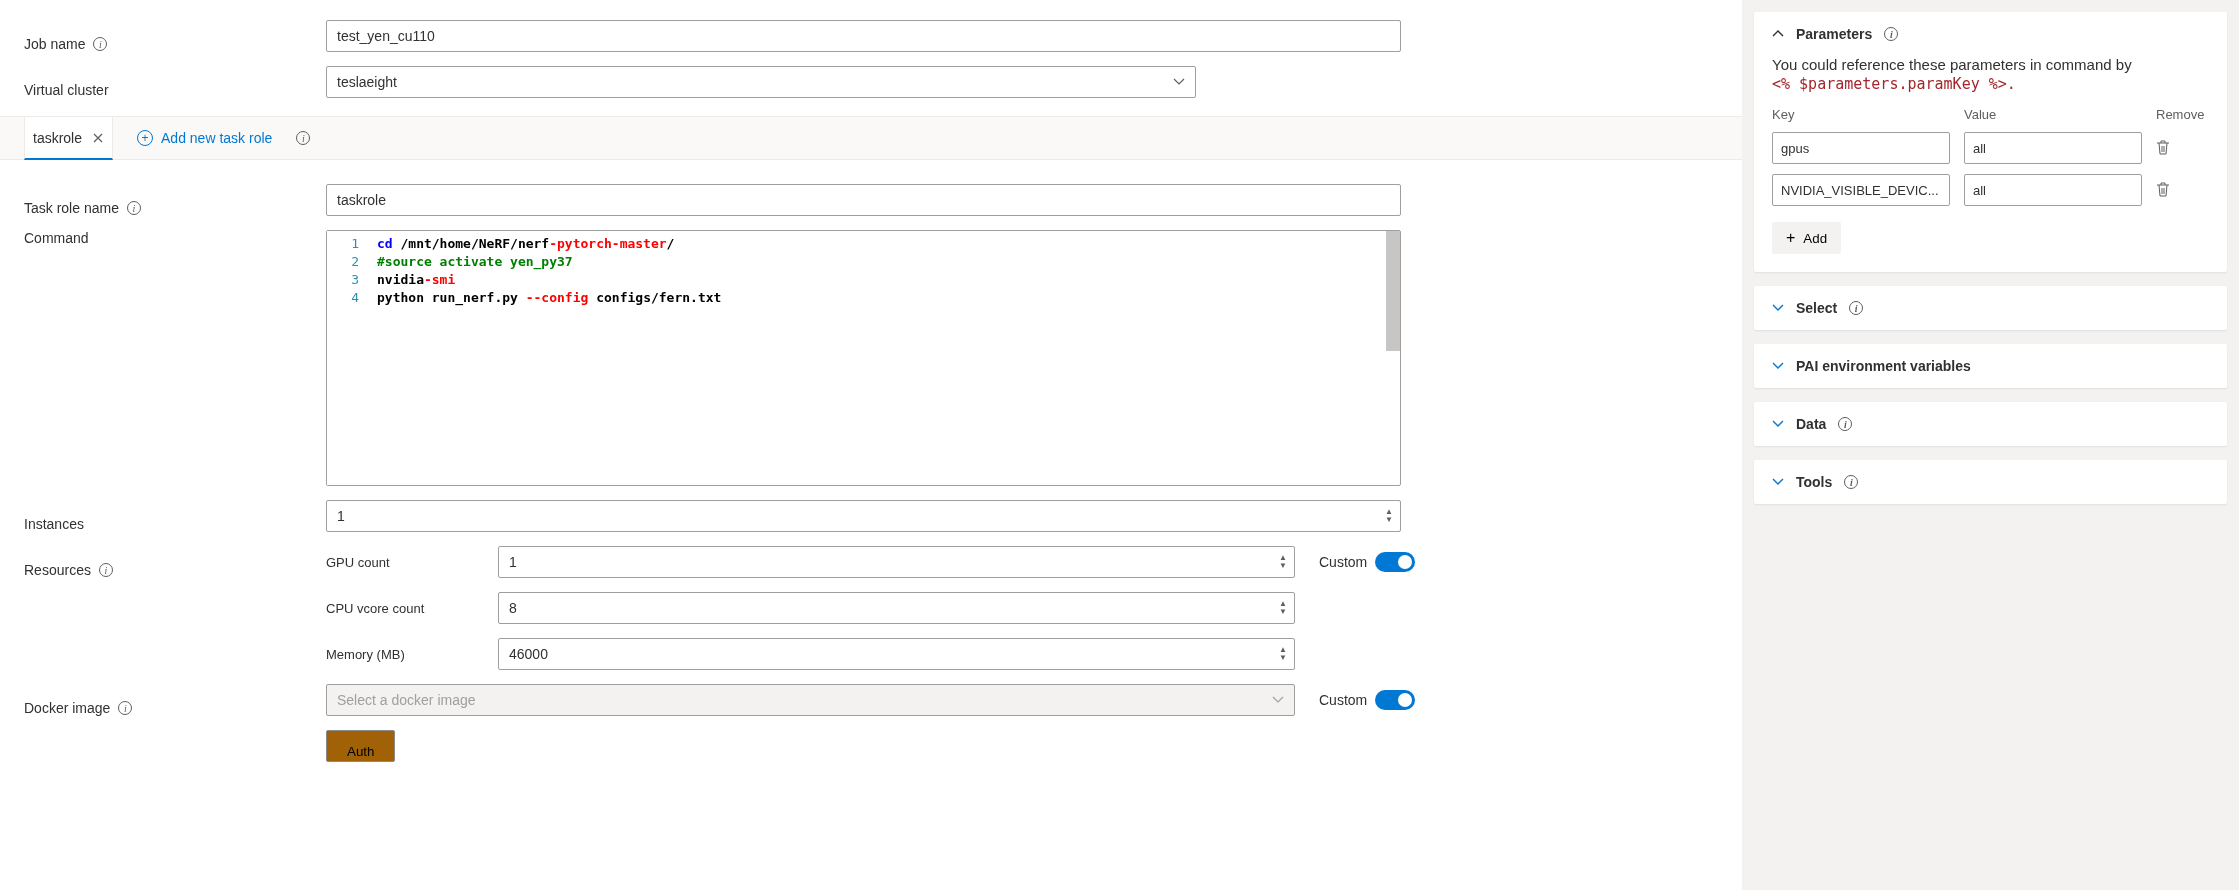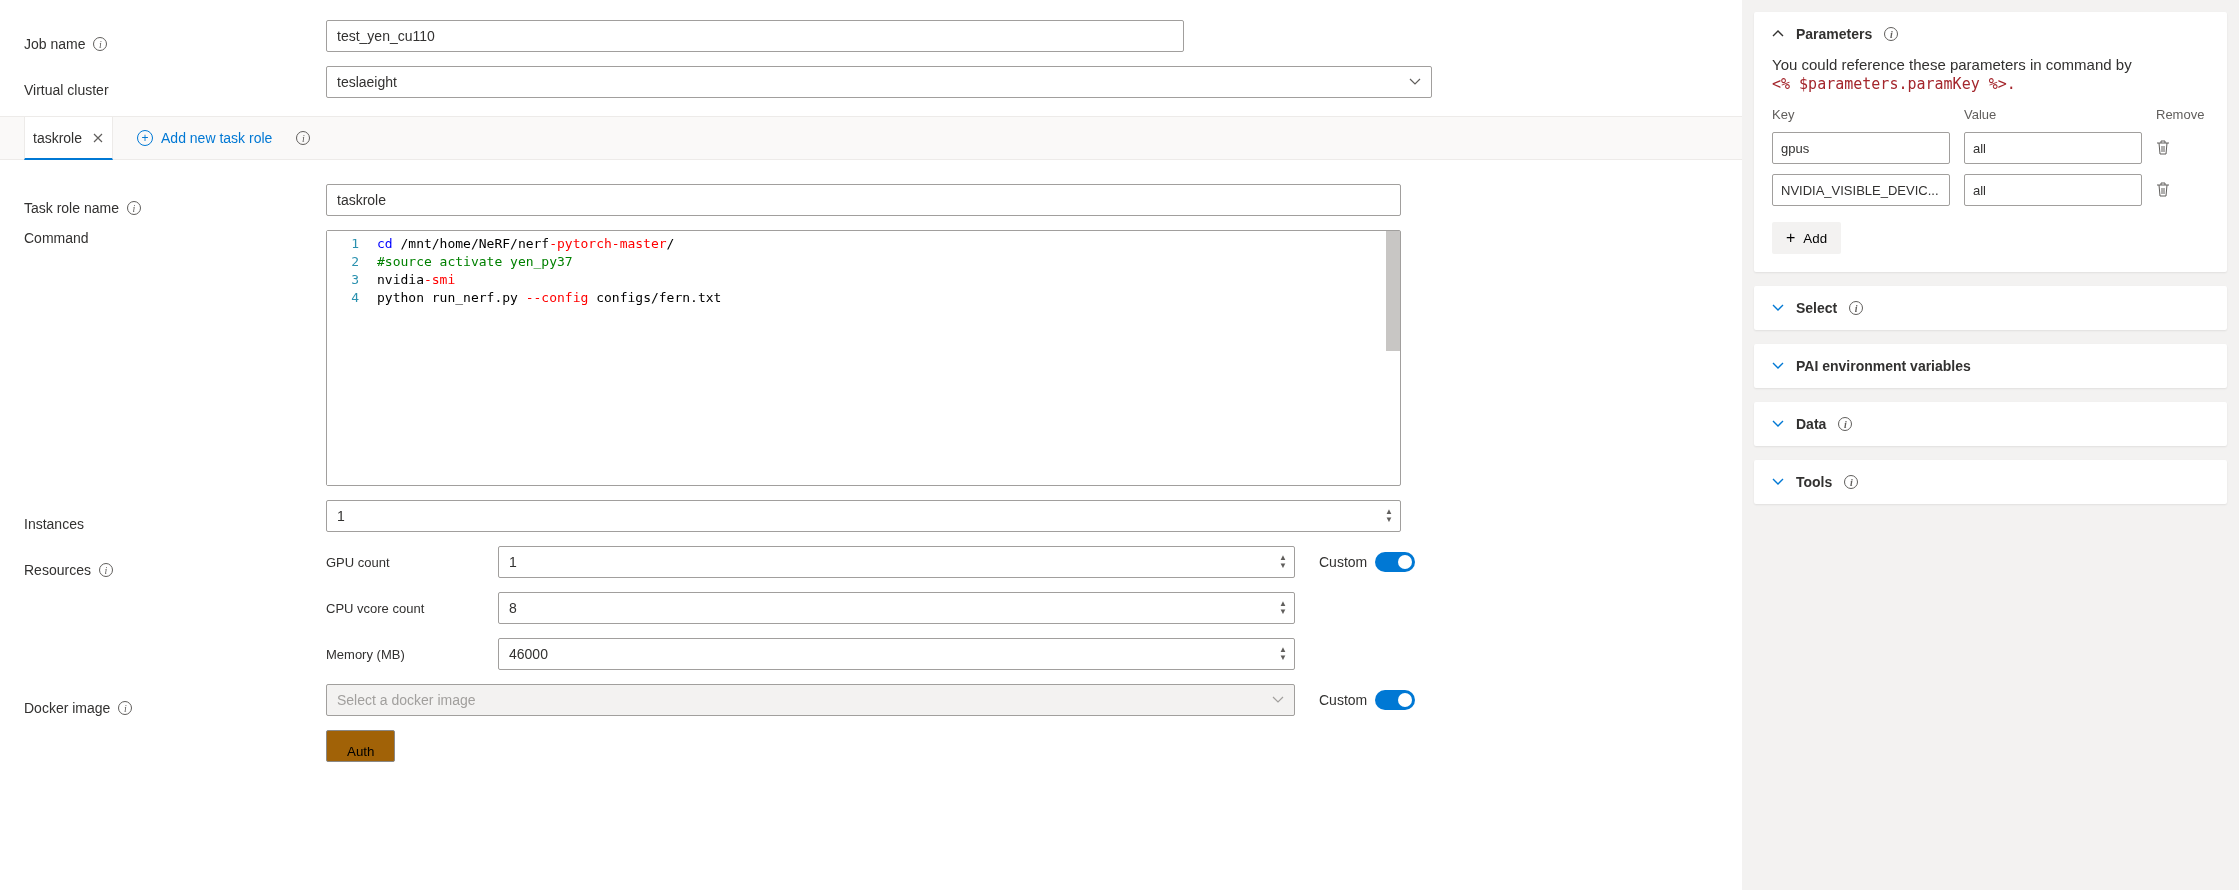--- a/index.html
+++ b/index.html
@@ -158,20 +158,21 @@
     text-align: right;
     color: #2b91af;
     padding: 4px 8px 0 0;
     user-select: none;
   }
   .code {
     flex: 1 1 auto;
     padding: 4px 0 0 10px;
     white-space: pre;
     color: #000;
+    font-weight: bold;
   }
   .editor .scroll-stub {
     position: absolute;
     right: 0; top: 0;
     width: 14px;
     height: 120px;
     background: #c8c6c4;
   }
   .tok-kw { color: #0000ff; }
   .tok-cm { color: #008000; }
@@ -308,32 +309,32 @@
 
 <div class="main">
 
   <div class="section-top">
     <div class="form-row">
       <div class="form-label">
         <span>Job name</span>
         <span class="info-icon">i</span>
       </div>
       <div class="form-control">
-        <div class="input" style="width:858px;">
+        <div class="input" style="width:1075px;">
           <span>test_yen_cu110</span>
         </div>
       </div>
     </div>
 
     <div class="form-row">
       <div class="form-label">
         <span>Virtual cluster</span>
       </div>
       <div class="form-control">
-        <div class="input dropdown" style="width:1106px;">
+        <div class="input dropdown" style="width:870px;">
           <span>teslaeight</span>
           <span class="chev">
             <svg width="12" height="12" viewBox="0 0 12 12">
                 <path d="M1 3 L6 8 L11 3" stroke="#605e5c" stroke-width="1.2" fill="none"></path>
               </svg>
           </span>
         </div>
       </div>
     </div>
   </div>

